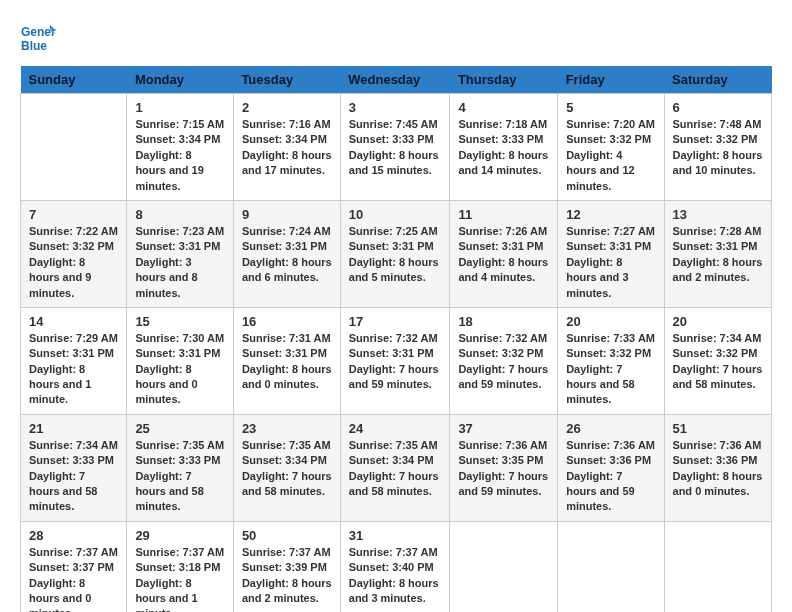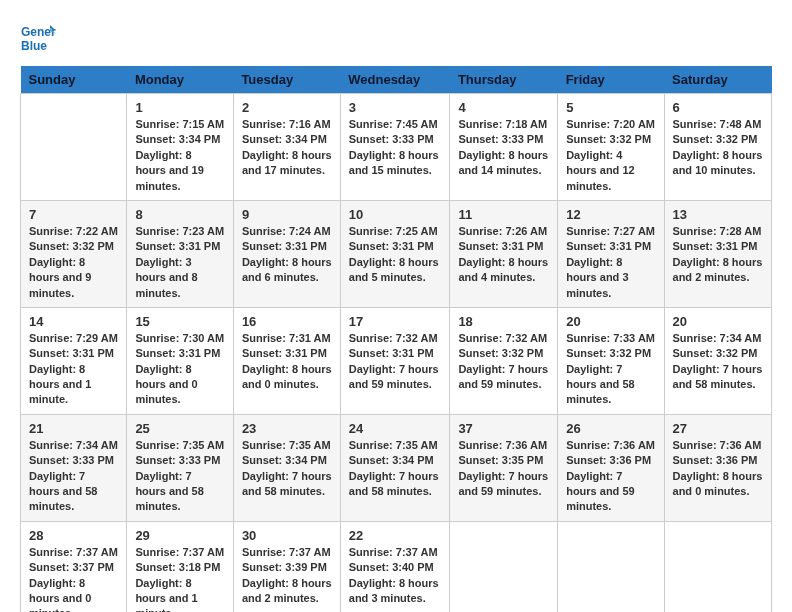--- a/index.html
+++ b/index.html
@@ -320,21 +320,21 @@
         </td>
         <td>
           <span class="day-number">26</span>
         <div class="cell-text">
           <span>Sunrise: 7:36 AM</span><br>
           <span>Sunset: 3:36 PM</span><br>
           <span>Daylight: 7 hours and 59 minutes.</span>
         </div>
         </td>
         <td>
-          <span class="day-number">27</span>
+          <span class="day-number">51</span>
         <div class="cell-text">
           <span>Sunrise: 7:36 AM</span><br>
           <span>Sunset: 3:36 PM</span><br>
           <span>Daylight: 8 hours and 0 minutes.</span>
         </div>
         </td>
       </tr>
       <tr>
         <td>
           <span class="day-number">28</span>
@@ -346,29 +346,29 @@
         </td>
         <td>
           <span class="day-number">29</span>
         <div class="cell-text">
           <span>Sunrise: 7:37 AM</span><br>
           <span>Sunset: 3:18 PM</span><br>
           <span>Daylight: 8 hours and 1 minute.</span>
         </div>
         </td>
         <td>
-          <span class="day-number">30</span>
+          <span class="day-number">50</span>
         <div class="cell-text">
           <span>Sunrise: 7:37 AM</span><br>
           <span>Sunset: 3:39 PM</span><br>
           <span>Daylight: 8 hours and 2 minutes.</span>
         </div>
         </td>
         <td>
-          <span class="day-number">22</span>
+          <span class="day-number">31</span>
         <div class="cell-text">
           <span>Sunrise: 7:37 AM</span><br>
           <span>Sunset: 3:40 PM</span><br>
           <span>Daylight: 8 hours and 3 minutes.</span>
         </div>
         </td>
         <td class="empty-cell"></td>
         <td class="empty-cell"></td>
         <td class="empty-cell"></td>
       </tr>

